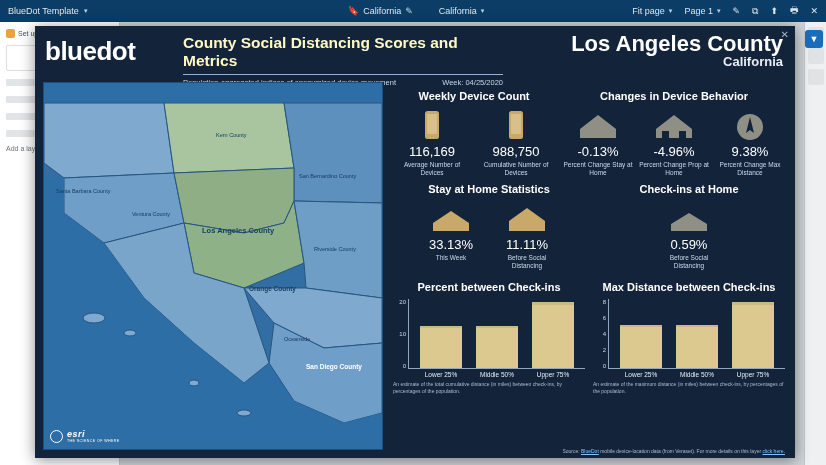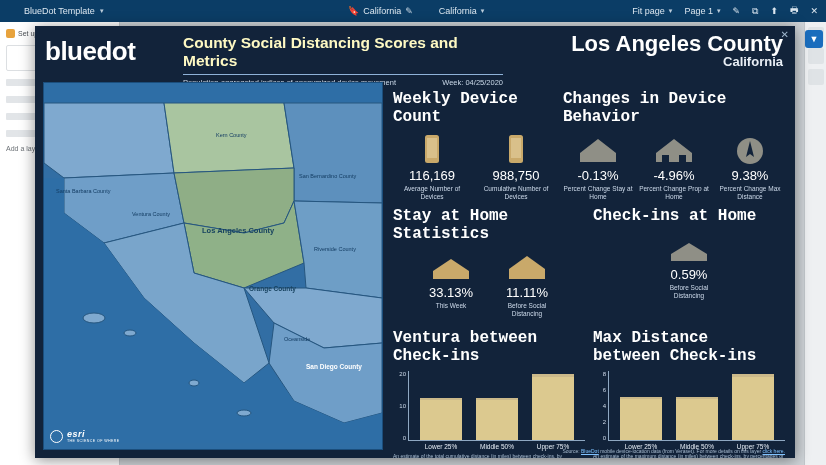--- a/index.html
+++ b/index.html
@@ -11,21 +11,21 @@
     overflow: hidden;
     position: relative;
   }
 
   
   .topbar {
     position:absolute; top:0; left:0; width:826px; height:22px;
     background:#0b3d66; color:#dce7f0;
     display:flex; align-items:center; font-size:9px;
   }
-  .topbar .tb-left { display:flex; align-items:center; gap:5px; padding-left:24px; width:200px; }
+  .topbar .tb-left { display:flex; align-items:center; gap:5px; padding-left:8px; width:200px; }
   .topbar .tb-center { flex:1; display:flex; align-items:center; justify-content:center; gap:26px;}
   .topbar .tb-right { display:flex; align-items:center; gap:12px; padding-right:8px; }
   .tb-item { display:flex; align-items:center; gap:4px; white-space:nowrap; }
   .caret { font-size:7px; opacity:.85; }
   .pen { font-size:9px; opacity:.9; }
 
   
   .leftpane {
     position:absolute; top:22px; left:0; width:120px; height:443px;
     background:#ffffff; border-right:1px solid #c3c8cc;
@@ -87,23 +87,22 @@
     width:13px;height:13px;border-radius:50%;border:1.4px solid #fff;
     display:inline-block;
   }
   .esri-txt b { font-size:9px; letter-spacing:.5px;font-style:italic;}
   .esri-txt span { font-size:3.6px; letter-spacing:.4px; display:block; }
 
   .metrics { flex:1; padding:4px 10px 0 10px; }
   .mrow { display:flex; gap:8px; }
   .mcol { flex:1; }
   .sect-title {
-    font-size:16px; font-weight:bold; color:#ffffff;
+    text-align:center; font-size:11px; font-weight:bold; color:#ffffff;
     margin:4px 0 6px 0;
-    font-family:Liberation Mono, monospace;
   }
   .stats { display:flex; justify-content:center; gap:14px; }
   .stat { text-align:center; width:70px; }
   .stat .val { font-size:13px; font-weight:normal; margin-top:2px; }
   .stat .lbl { font-size:6.5px; color:#cddaea; line-height:1.25; margin-top:2px;}
   .ico { height:34px; display:flex; align-items:flex-end; justify-content:center; }
 
   
   .charts { display:flex; gap:8px; margin-top:6px; }
   .chart { flex:1; }
@@ -367,21 +366,21 @@
               <div class="val">0.59%</div>
               <div class="lbl">Before Social Distancing</div>
             </div>
           </div>
         </div>
       </div>
 
       <div class="charts">
 
         <div class="chart">
-          <div class="sect-title">Ventura between Check-ins</div>
+          <div class="sect-title">Percent between Check-ins</div>
           <div class="chart-area">
             <div class="yaxis">
               <span>20</span>
               <span>10</span>
               <span>0</span>
             </div>
             <div class="plot">
               <div class="bar" style="height:60%">
                   <div class="seg" style="height:95%"></div>
                 </div>

